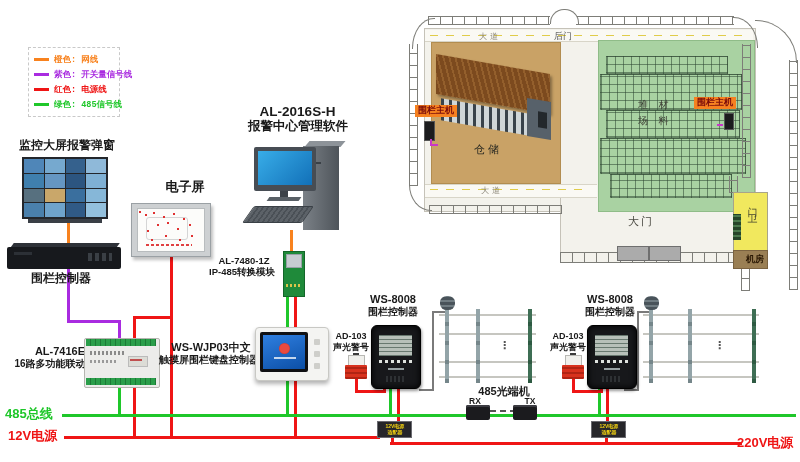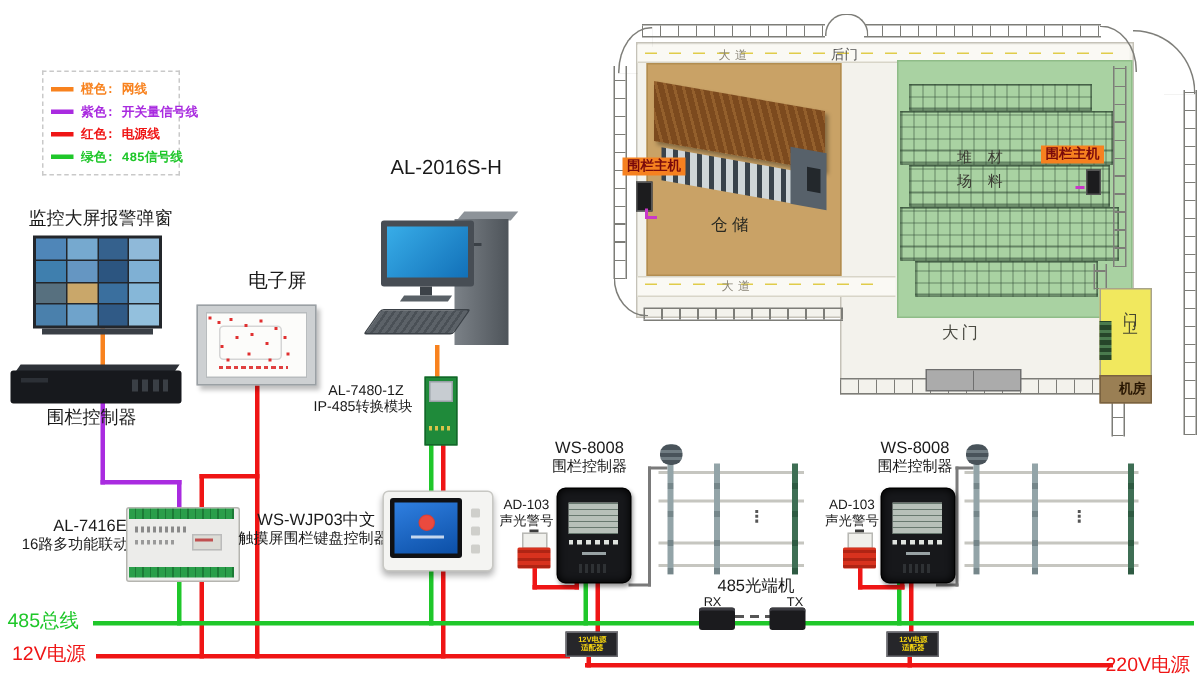--- a/index.html
+++ b/index.html
@@ -1,19 +1,19 @@
 <!DOCTYPE html>
 <html><head>
 <meta charset="utf-8">
 <style>
   html,body{margin:0;padding:0;background:#fff;}
   #stage{position:relative;width:800px;height:462px;background:#ffffff;overflow:hidden;
          font-family:"Liberation Sans","DejaVu Sans",sans-serif;}
   .abs{position:absolute;}
-  .lbl{position:absolute;font-weight:normal;color:#1a1a1a;text-align:center;line-height:1.15;white-space:nowrap;}
+  .lbl{position:absolute;font-weight:bold;color:#1a1a1a;text-align:center;line-height:1.15;white-space:nowrap;}
   .w{position:absolute;}
   
   #legend{position:absolute;left:28px;top:47px;width:90px;height:68px;border:1px dashed #c9c9c9;background:#fff;font-family:Liberation Mono, monospace;}
   .leg-row{position:absolute;left:5px;height:12px;}
   .leg-sw{position:absolute;left:0;top:4px;width:15px;height:3px;}
   .leg-tx{position:absolute;left:20px;top:0;font-size:8.5px;font-weight:bold;white-space:nowrap;}
   .c-orange{color:#f8821e}.b-orange{background:#f8821e}
   .c-purple{color:#a92be0}.b-purple{background:#a92be0}
   .c-red{color:#ef1515}.b-red{background:#ef1515}
   .c-green{color:#1fc72a}.b-green{background:#1fc72a}
@@ -194,20 +194,21 @@
   <div class="lbl" style="left:8px;top:272px;width:106px;font-size:12px;">围栏控制器</div>
 
   <div class="lbl" style="left:140px;top:180px;width:90px;font-size:13px;">电子屏</div>
   <div id="eb"></div>
   <div id="eb-in"></div>
   <div id="eb-box"></div>
   <div id="eb-marks"></div>
   <div id="eb-line"></div>
 
   <div class="lbl" style="left:230px;top:104px;width:135px;font-size:13.5px;">AL-2016S-H</div>
+  <div class="lbl" style="left:228px;top:119px;width:140px;font-size:12.5px;">报警中心管理软件</div>
   <div id="pc-ttop"></div>
   <div id="pc-tower"></div>
   <div id="pc-t1"></div>
   <div id="pc-t2"></div>
   <div id="pc-mon"></div>
   <div id="pc-scr"></div>
   <div id="pc-neck"></div>
   <div id="pc-base"></div>
   <div id="pc-kb"></div>
 

